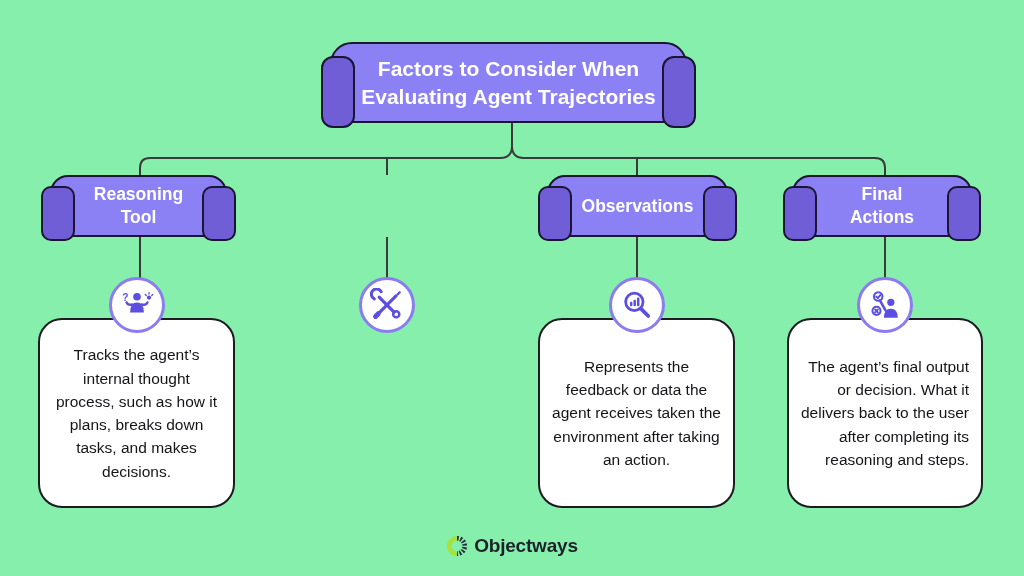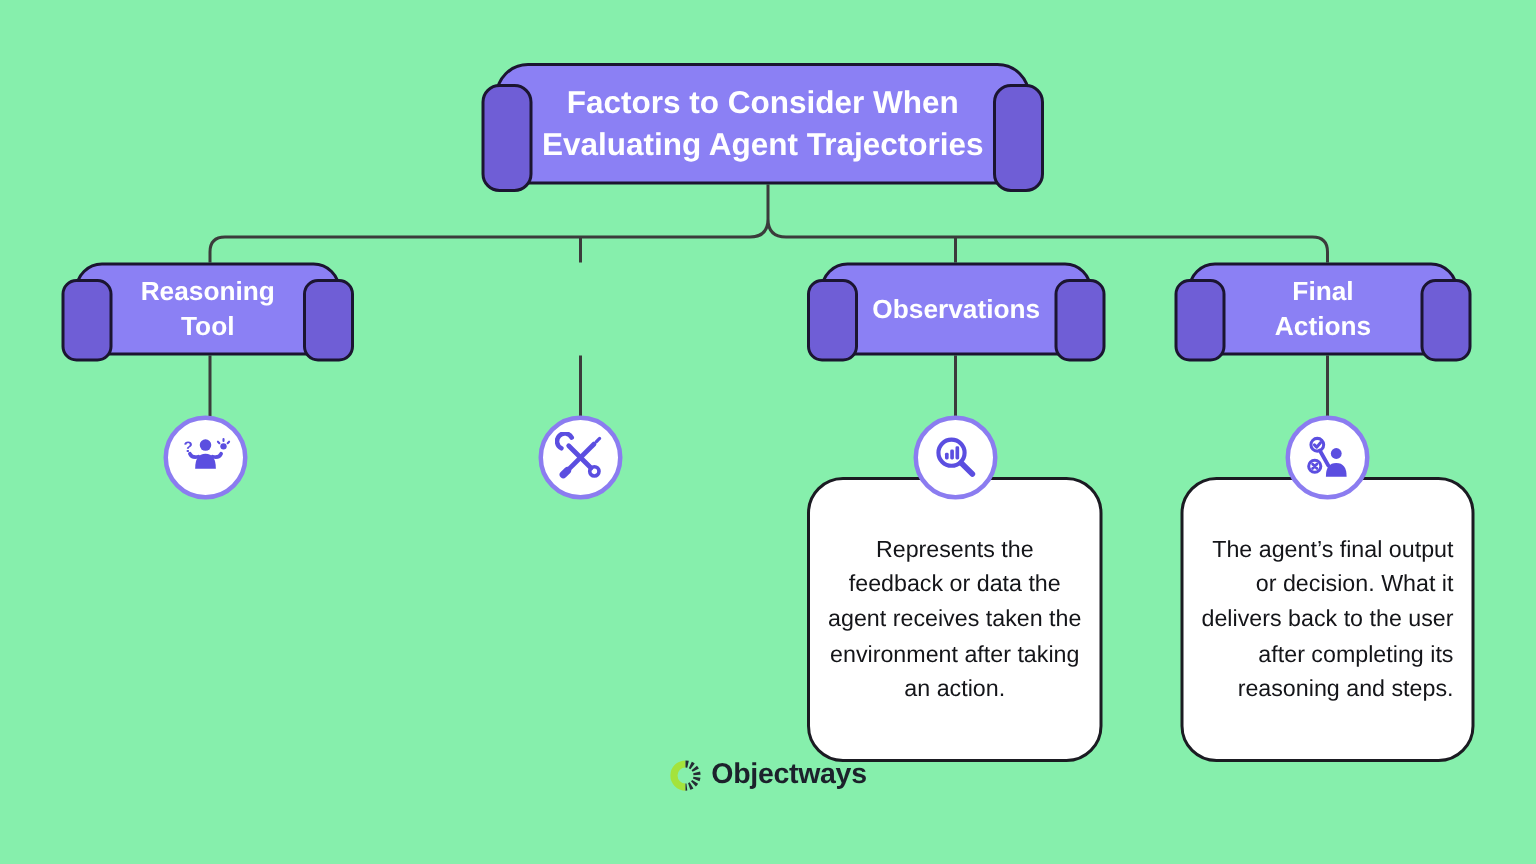--- a/index.html
+++ b/index.html
@@ -50,21 +50,21 @@
   
   .icon-circle{
     position:absolute;top:277px;width:56px;height:56px;z-index:4;
     background:#ffffff;border:3px solid #8b7cf0;border-radius:50%;
     display:flex;align-items:center;justify-content:center;
   }
   .ic1{left:109px;} .ic2{left:359px;} .ic3{left:609px;} .ic4{left:857px;}
   .icon-circle svg{width:34px;height:34px;}
   
   .footer{
-    position:absolute;left:0;right:0;top:506px;z-index:3;
+    position:absolute;left:0;right:0;top:535px;z-index:3;
     display:flex;align-items:center;justify-content:center;gap:6px;
   }
   .brand-text{font-size:19px;font-weight:700;color:#1c212b;letter-spacing:-0.2px;}
 </style>
 </head>
 <body>
 
 <div class="canvas">
 
   <svg class="connectors" width="1024" height="576" viewBox="0 0 1024 576">
@@ -89,20 +89,23 @@
 Tool</span>
   </div>
   <div class="pill branch-pill bp3">
     <span class="pill-text">Observations</span>
   </div>
   <div class="pill branch-pill bp4">
     <span class="pill-text">Final
 Actions</span>
   </div>
 
+  <div class="card cd1">
+    <p>Tracks the agent’s internal thought process, such as how it plans, breaks down tasks, and makes decisions.</p>
+  </div>
   <div class="card cd3">
     <p>Represents the feedback or data the agent receives taken the environment after taking an action.</p>
   </div>
   <div class="card cd4">
     <p>The agent’s final output or decision. What it delivers back to the user after completing its reasoning and steps.</p>
   </div>
 
   <div class="icon-circle ic1">
     <svg viewBox="0 0 32 32">
       <circle cx="16" cy="8.2" r="3.6" fill="#5b4ee0"></circle>

